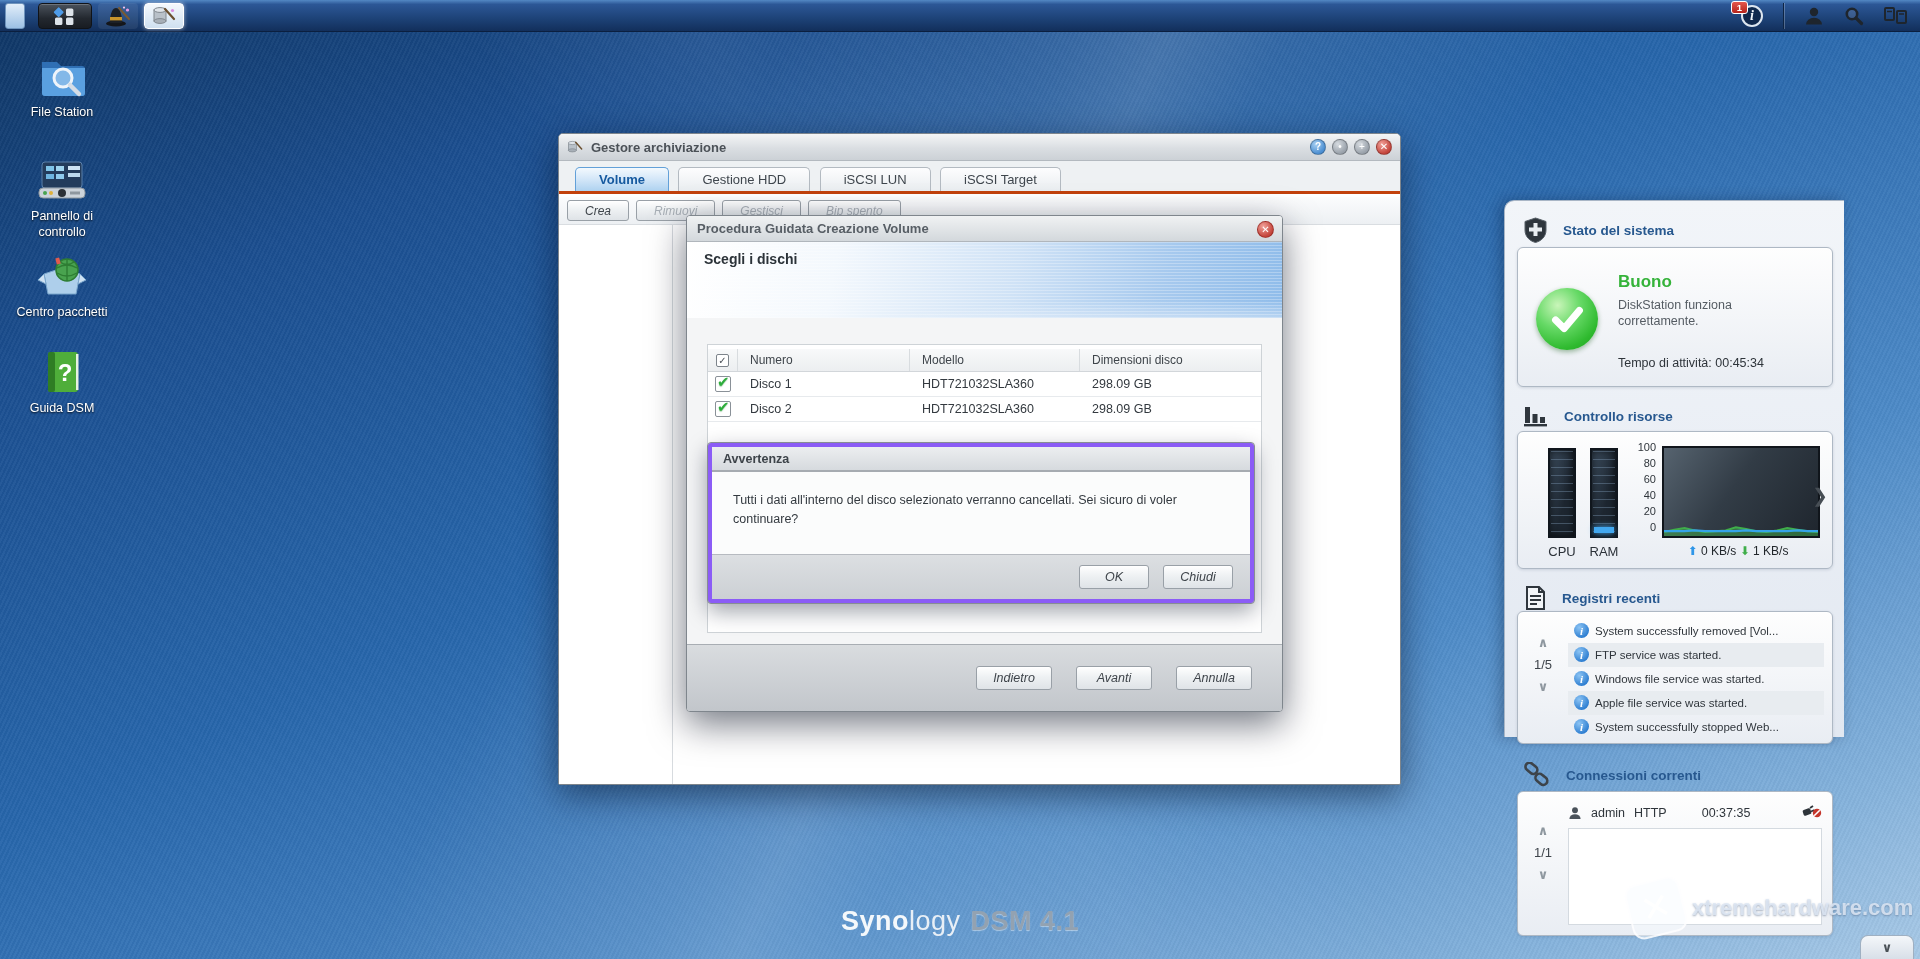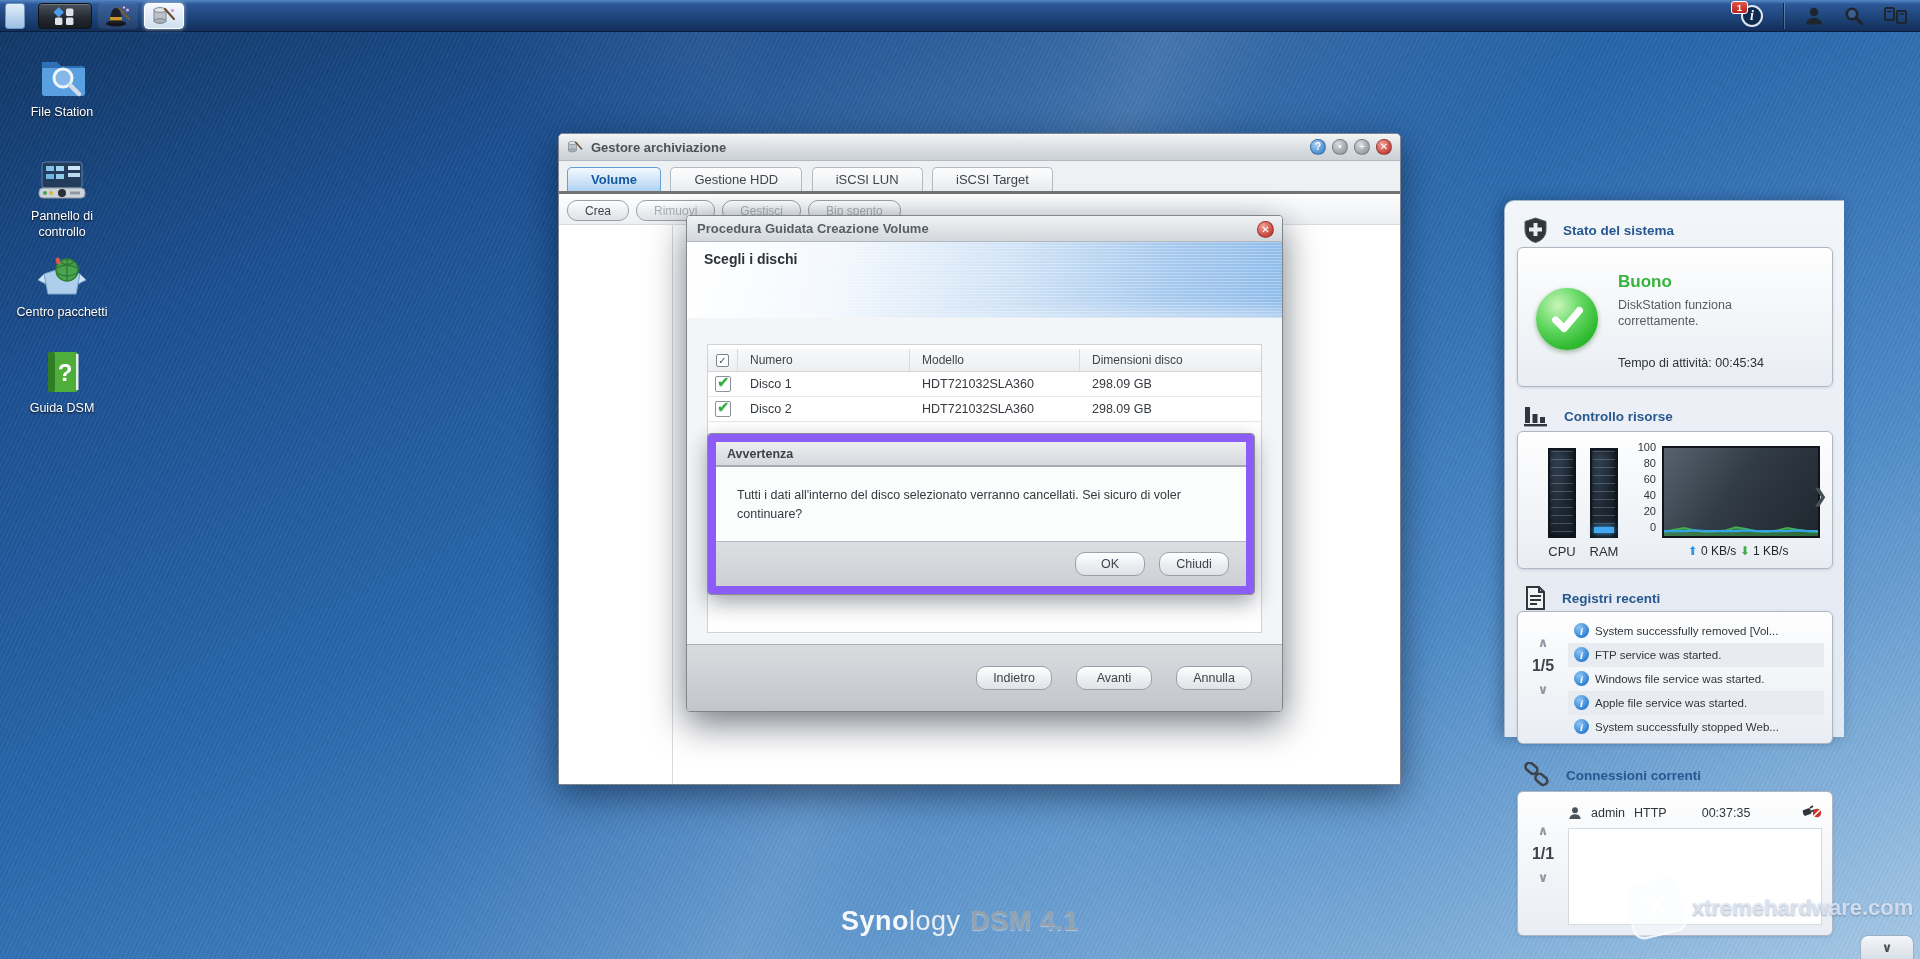--- a/index.html
+++ b/index.html
@@ -39,41 +39,41 @@
     color:#fff; font-size:9.5px; font-weight:bold; font-style:normal; font-family:"Liberation Sans",sans-serif;
     display:flex; align-items:center; justify-content:center; }
 
   
   .dicon { position:absolute; left:6px; width:112px; text-align:center; cursor:default; }
   .dicon .ic { height:48px; display:flex; align-items:flex-end; justify-content:center; }
   .dicon .lbl { margin-top:5px; font-size:12.5px; color:#fff; line-height:1.25; text-shadow:0 1px 2px rgba(0,0,0,.85); }
 
   
   .btn { display:inline-flex; align-items:center; justify-content:center; height:24px;
-    border:1px solid #99a0a7; border-radius:10px;
+    border:1px solid #99a0a7; border-radius:3px;
     background:linear-gradient(#ffffff,#eef1f3 45%,#dfe3e7); box-shadow:inset 0 1px 0 #fff;
-    font-size:12.5px; color:#3e444a; }
+    font-size:12.5px; color:#3e444a;font-style:italic; }
   .btn.disabled { color:#a7aeb5; }
 
   
   .window { position:absolute; left:558px; top:133px; width:843px; height:652px; z-index:20;
     background:#fff; border:1px solid #7e858c; border-radius:5px 5px 2px 2px;
     box-shadow:0 10px 34px rgba(2,12,32,.5); }
   .win-title { position:absolute; left:0; right:0; top:0; height:27px; border-radius:4px 4px 0 0;
     background:linear-gradient(#f4f5f6,#dadee2 55%,#ccd1d6); border-bottom:1px solid #b3b9bf;
     display:flex; align-items:center; padding:0 8px; }
   .win-title .t { font-size:13px; font-weight:bold; color:#4b5157; margin-left:8px; }
   .win-ctrls { position:absolute; right:8px; top:5px; display:flex; gap:6px; }
   .wbtn { width:16px; height:16px; border-radius:50%; display:flex; align-items:center; justify-content:center;
     font-size:10px; line-height:1; color:#fff; border:1px solid rgba(0,0,0,.25); }
   .wbtn.help { background:radial-gradient(circle at 35% 30%,#a9d0f2,#4c8fd2 70%); font-weight:bold; }
   .wbtn.gray { background:radial-gradient(circle at 35% 30%,#d6dbe0,#99a1aa 70%); }
   .wbtn.red  { background:radial-gradient(circle at 35% 30%,#f2a29a,#c4453c 70%); }
   .tabstrip { position:absolute; left:0; right:0; top:27px; height:33px; background:#eef1f3;
-    border-bottom:3px solid #737373; padding:6px 0 0 8px; }
+    border-bottom:3px solid #c2410c; padding:6px 0 0 16px; }
   .tab { display:inline-block; height:24px; line-height:24px; padding:0 23px; margin-right:5px;
     border:1px solid #b3bac1; border-bottom:none; border-radius:5px 5px 0 0;
     background:linear-gradient(#fdfdfe,#e9edf0); font-size:13px; color:#3f464d; vertical-align:bottom; }
   .tab.active { background:linear-gradient(#f3f9fe,#cfe4f7 55%,#aed2f0); border-color:#62a0d8;
     color:#15599f; font-weight:bold; }
   .toolbar { position:absolute; left:0; right:0; top:63px; height:28px;
     background:linear-gradient(#fbfcfd,#edf0f3); border-bottom:1px solid #d9dde1;
     display:flex; align-items:center; padding-left:8px; gap:7px; }
   .toolbar .btn { height:21px; padding:0 17px; font-size:12px; }
   .win-content { position:absolute; left:0; right:0; top:91px; bottom:0; background:#fff; border-radius:0 0 2px 2px; }
@@ -114,22 +114,22 @@
   .c-num { width:172px; padding-left:12px; }
   .c-mod { width:170px; padding-left:12px; }
   .c-dim { flex:1; padding-left:12px; border-right:none !important; }
   .cb-h { width:13px; height:13px; background:#fff; border:1px solid #7d848b; border-radius:2px;
     font-size:10px; color:#4a5057; display:flex; align-items:center; justify-content:center; }
   .cb-g { position:relative; width:16px; height:16px; background:#fff; border:1px solid #8a9198; border-radius:2px; }
   .cb-g::after { content:"✔"; position:absolute; left:1px; top:-4px; font-size:15px; font-weight:bold; color:#2ead3c;
     text-shadow:0 1px 1px rgba(20,120,30,.35); }
 
   
-  .warn { position:absolute; left:708px; top:434px; width:546px; height:160px; z-index:40;
-    border:8px solid #8b5cf6; outline:1px solid #878d93; border-radius:3px;
+  .warn { position:absolute; left:708px; top:443px; width:546px; height:160px; z-index:40;
+    border:4px solid #8b5cf6; outline:1px solid #878d93; border-radius:3px;
     background:#fbfcfc; box-shadow:0 8px 22px rgba(5,15,35,.4); overflow:hidden; }
   .warn-title { position:absolute; left:0; right:0; top:0; height:25px;
     background:linear-gradient(#eceef0,#d6dade); border-bottom:2px solid #a6abb1;
     display:flex; align-items:center; padding:0 11px; font-size:12.5px; font-weight:bold; color:#3d4349; }
   .warn-body { position:absolute; left:0; right:0; top:27px; bottom:45px; background:#fbfcfc; }
   .warn-msg { position:absolute; left:21px; top:17px; max-width:495px; font-size:12.5px; color:#343a40; line-height:1.5; }
   .warn-footer { position:absolute; left:0; right:0; bottom:0; height:45px;
     background:linear-gradient(#dcdfe2,#ccd0d4); border-top:1px solid #b6bac0;
     display:flex; align-items:center; justify-content:flex-end; gap:14px; padding-right:17px; }
   .warn-footer .btn { width:70px; }
@@ -162,21 +162,21 @@
   .plot { position:absolute; left:144px; top:14px; width:158px; height:92px;
     background:linear-gradient(125deg,#56636f 0%,#323c46 45%,#1f262e 100%); border:2px solid #10151b; }
   .plot svg { position:absolute; inset:0; width:100%; height:100%; }
   .net-line { position:absolute; left:120px; top:112px; width:200px; text-align:center; font-size:12px; color:#22272c; }
   .net-line .up { color:#2f96e8; font-size:12px; }
   .net-line .dn { color:#3fae4a; font-size:12px; }
   .chev-r { position:absolute; right:4px; top:52px; font-size:19px; font-weight:bold; color:#474e55; }
 
   .pager { position:absolute; left:6px; width:38px; text-align:center; }
   .pg-arrow { font-size:13px; font-weight:bold; color:#8e979f; line-height:1; }
-  .pg-num { font-size:16px; color:#3e444b;font-weight:bold; }
+  .pg-num { font-size:13px; color:#3e444b; }
   .logrows { position:absolute; left:50px; right:8px; top:7px; }
   .logrow { position:relative; height:24px; line-height:24px; padding-left:27px; font-size:11.5px; color:#30363c;
     white-space:nowrap; overflow:hidden; }
   .logrow.alt { background:#e8ecf0; }
   .info-dot { position:absolute; left:6px; top:4px; width:15px; height:15px; border-radius:50%;
     background:radial-gradient(circle at 35% 30%,#8cc4f4,#2b7cd0 75%); color:#fff;
     font-family:"Liberation Serif",serif; font-style:italic; font-weight:bold; font-size:11px;
     display:flex; align-items:center; justify-content:center; }
 
   .conn-row { position:absolute; left:50px; right:10px; top:10px; height:22px; display:flex; align-items:center;

